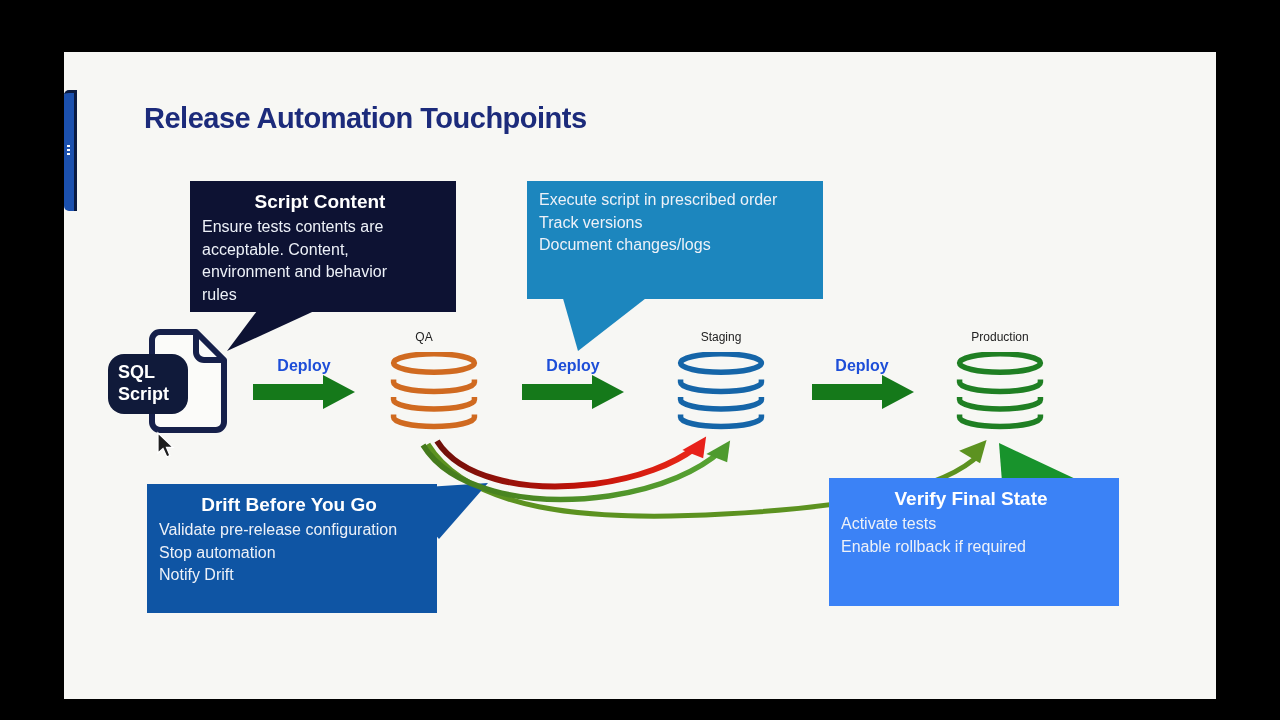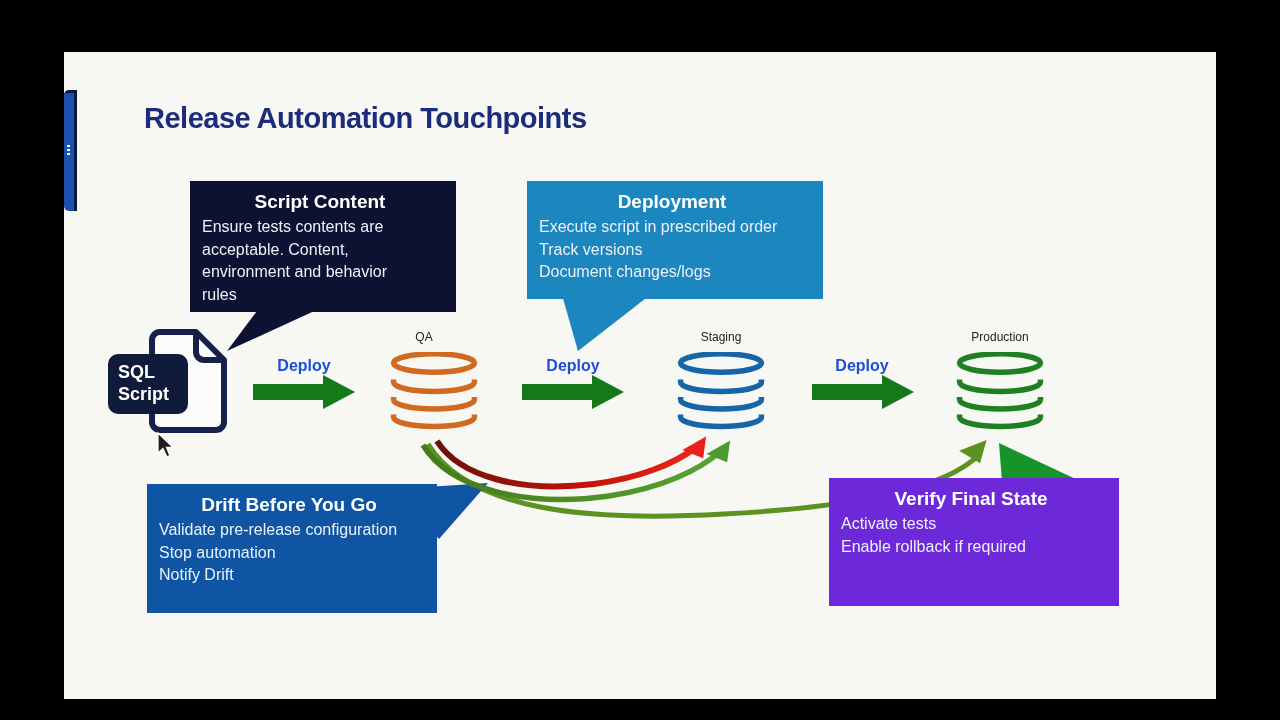--- a/index.html
+++ b/index.html
@@ -20,31 +20,31 @@
   .tab-glyph{position:absolute;left:3px;top:52px;width:3px;height:12px;
     background:repeating-linear-gradient(#fff 0 2px, rgba(255,255,255,0) 2px 4px);}
 
   
   .callout{position:absolute;z-index:3;color:#fff;padding:8px 18px 8px 12px;box-sizing:border-box;}
   .callout .c-title{text-align:center;font-weight:700;font-size:19px;margin:2px 0 3px 0;}
   .callout .c-body{font-size:16px;line-height:1.42;white-space:pre-line;color:#EDF1F8;}
   .box-script {left:126px;top:129px;width:266px;height:131px;background:#0D1233;}
   .box-deploy {left:463px;top:129px;width:296px;height:118px;background:#1C86BE;}
   .box-know   {left:83px; top:432px;width:290px;height:129px;background:#0F55A4;}
-  .box-verify {left:765px;top:426px;width:290px;height:128px;background:#6d28d9;}
+  .box-verify {left:765px;top:426px;width:290px;height:128px;background:#3b82f6;}
 
   
   .env-label{position:absolute;top:278px;z-index:3;text-align:center;
     font-size:12px;color:#222;}
   .deploy-label{position:absolute;top:305px;z-index:3;width:80px;text-align:center;
     font-size:16px;font-weight:700;color:#1d4ed8;}
 
   
   .sql-badge{position:absolute;left:44px;top:302px;width:80px;height:60px;z-index:3;
-    background:#101A3A;border-radius:10px;color:#fff;font-size:18px;font-weight:700;
+    background:#101A3A;border-radius:16px;color:#fff;font-size:18px;font-weight:700;
     line-height:1.22;display:flex;align-items:center;padding-left:10px;box-sizing:border-box;
     white-space:pre-line;}
 </style>
 </head>
 <body>
 
 <div class="frame">
   <div class="slide">
 
     <svg class="layer z1" viewBox="0 0 1152 647">
@@ -70,21 +70,20 @@
 
     <div class="callout box-script">
       <div class="c-title">Script Content</div>
       <div class="c-body">Ensure tests contents are
 acceptable.  Content,
 environment and behavior
 rules</div>
     </div>
 
     <div class="callout box-deploy">
-      <div class="c-title">Deployment</div>
       <div class="c-body">Execute script in prescribed order
 Track versions
 Document changes/logs</div>
     </div>
 
     <div class="callout box-know">
       <div class="c-title">Drift Before You Go</div>
       <div class="c-body">Validate pre-release configuration
 Stop automation
 Notify Drift</div>

